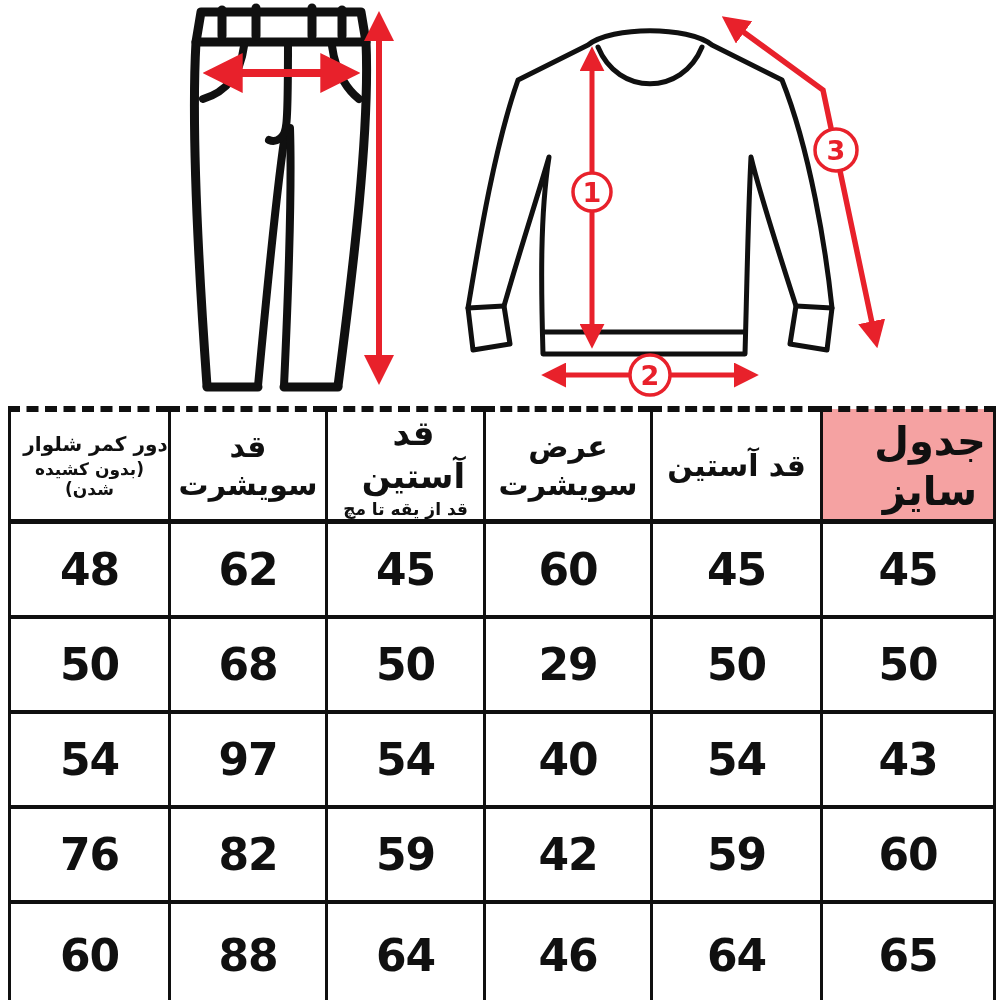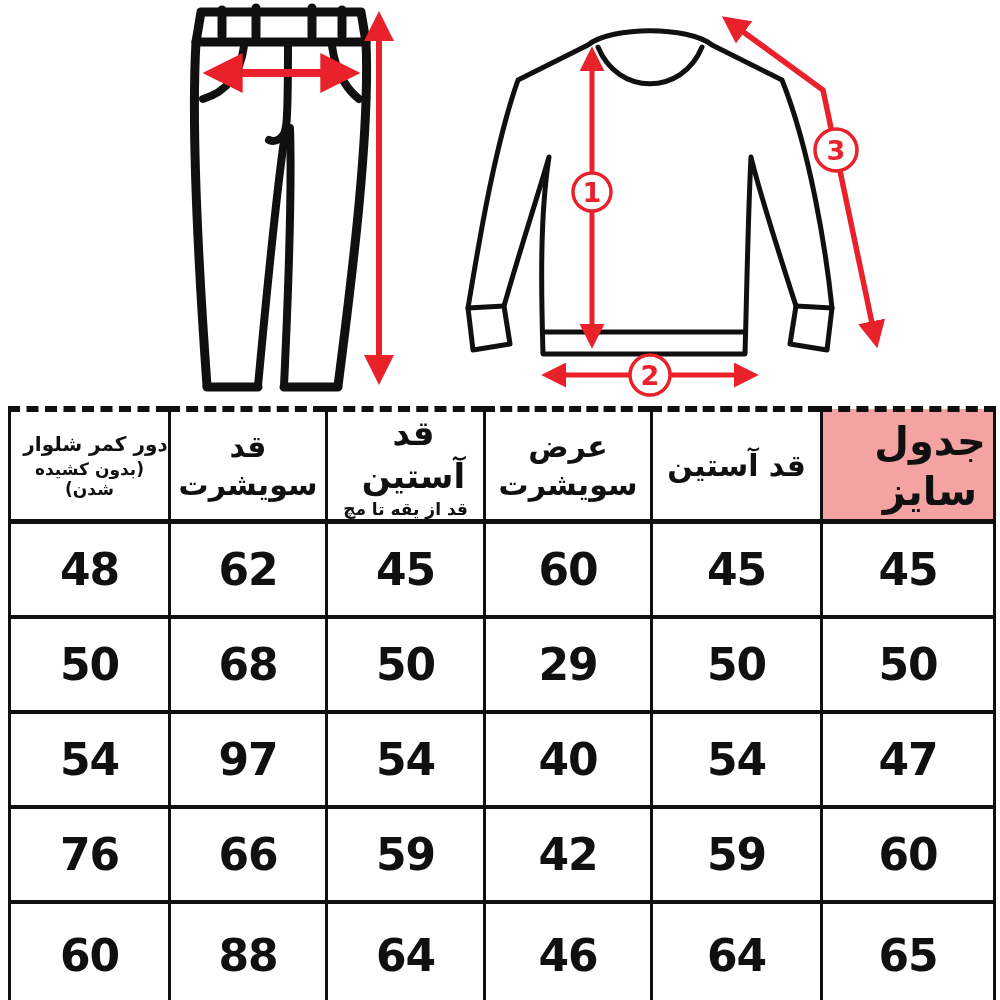--- a/index.html
+++ b/index.html
@@ -176,33 +176,33 @@
     </tr>
     <tr>
       <td>50</td>
       <td>50</td>
       <td>29</td>
       <td>50</td>
       <td>68</td>
       <td>50</td>
     </tr>
     <tr>
-      <td>47</td>
+      <td>43</td>
       <td>54</td>
       <td>40</td>
       <td>54</td>
       <td>97</td>
       <td>54</td>
     </tr>
     <tr>
       <td>60</td>
       <td>59</td>
       <td>42</td>
       <td>59</td>
-      <td>66</td>
+      <td>82</td>
       <td>76</td>
     </tr>
     <tr>
       <td>65</td>
       <td>64</td>
       <td>46</td>
       <td>64</td>
       <td>88</td>
       <td>60</td>
     </tr>

